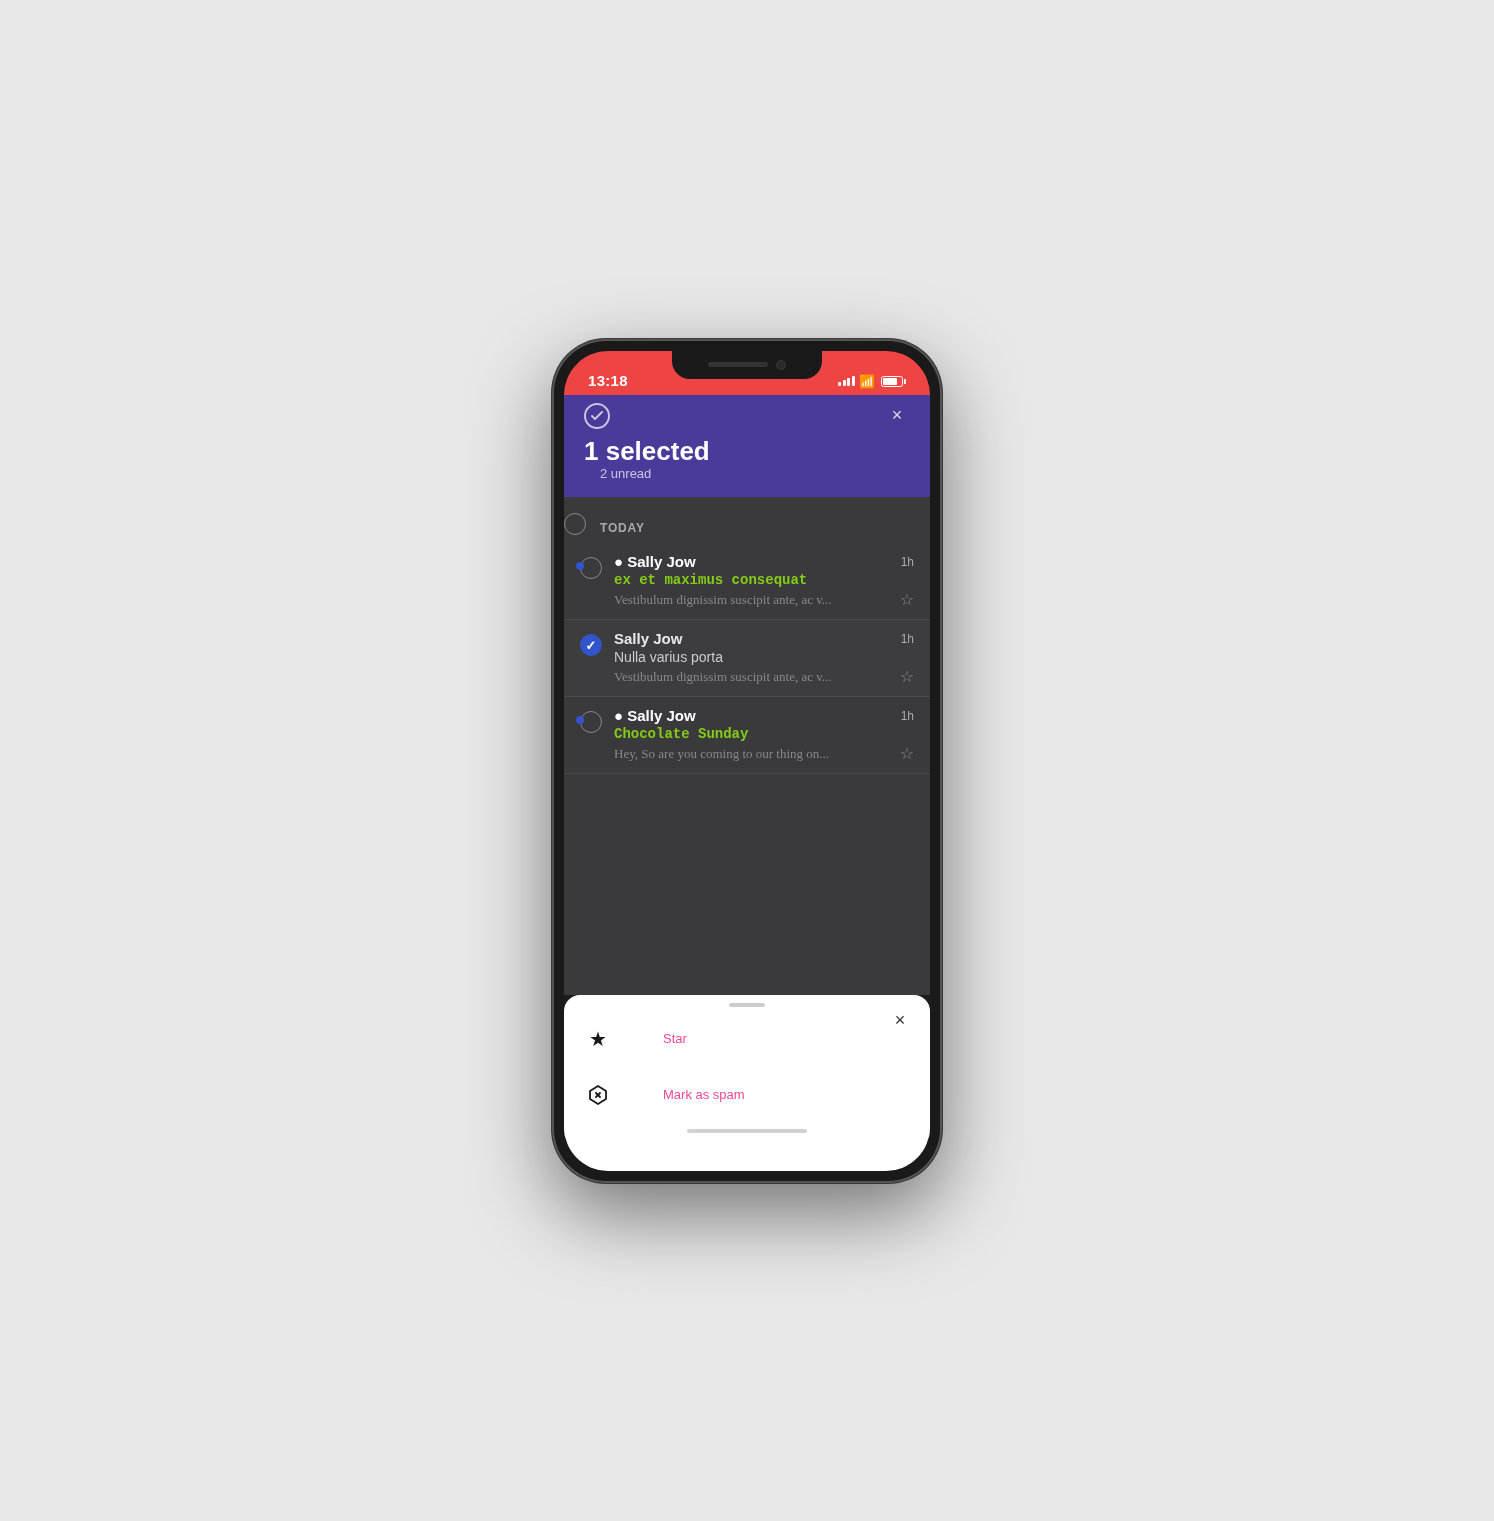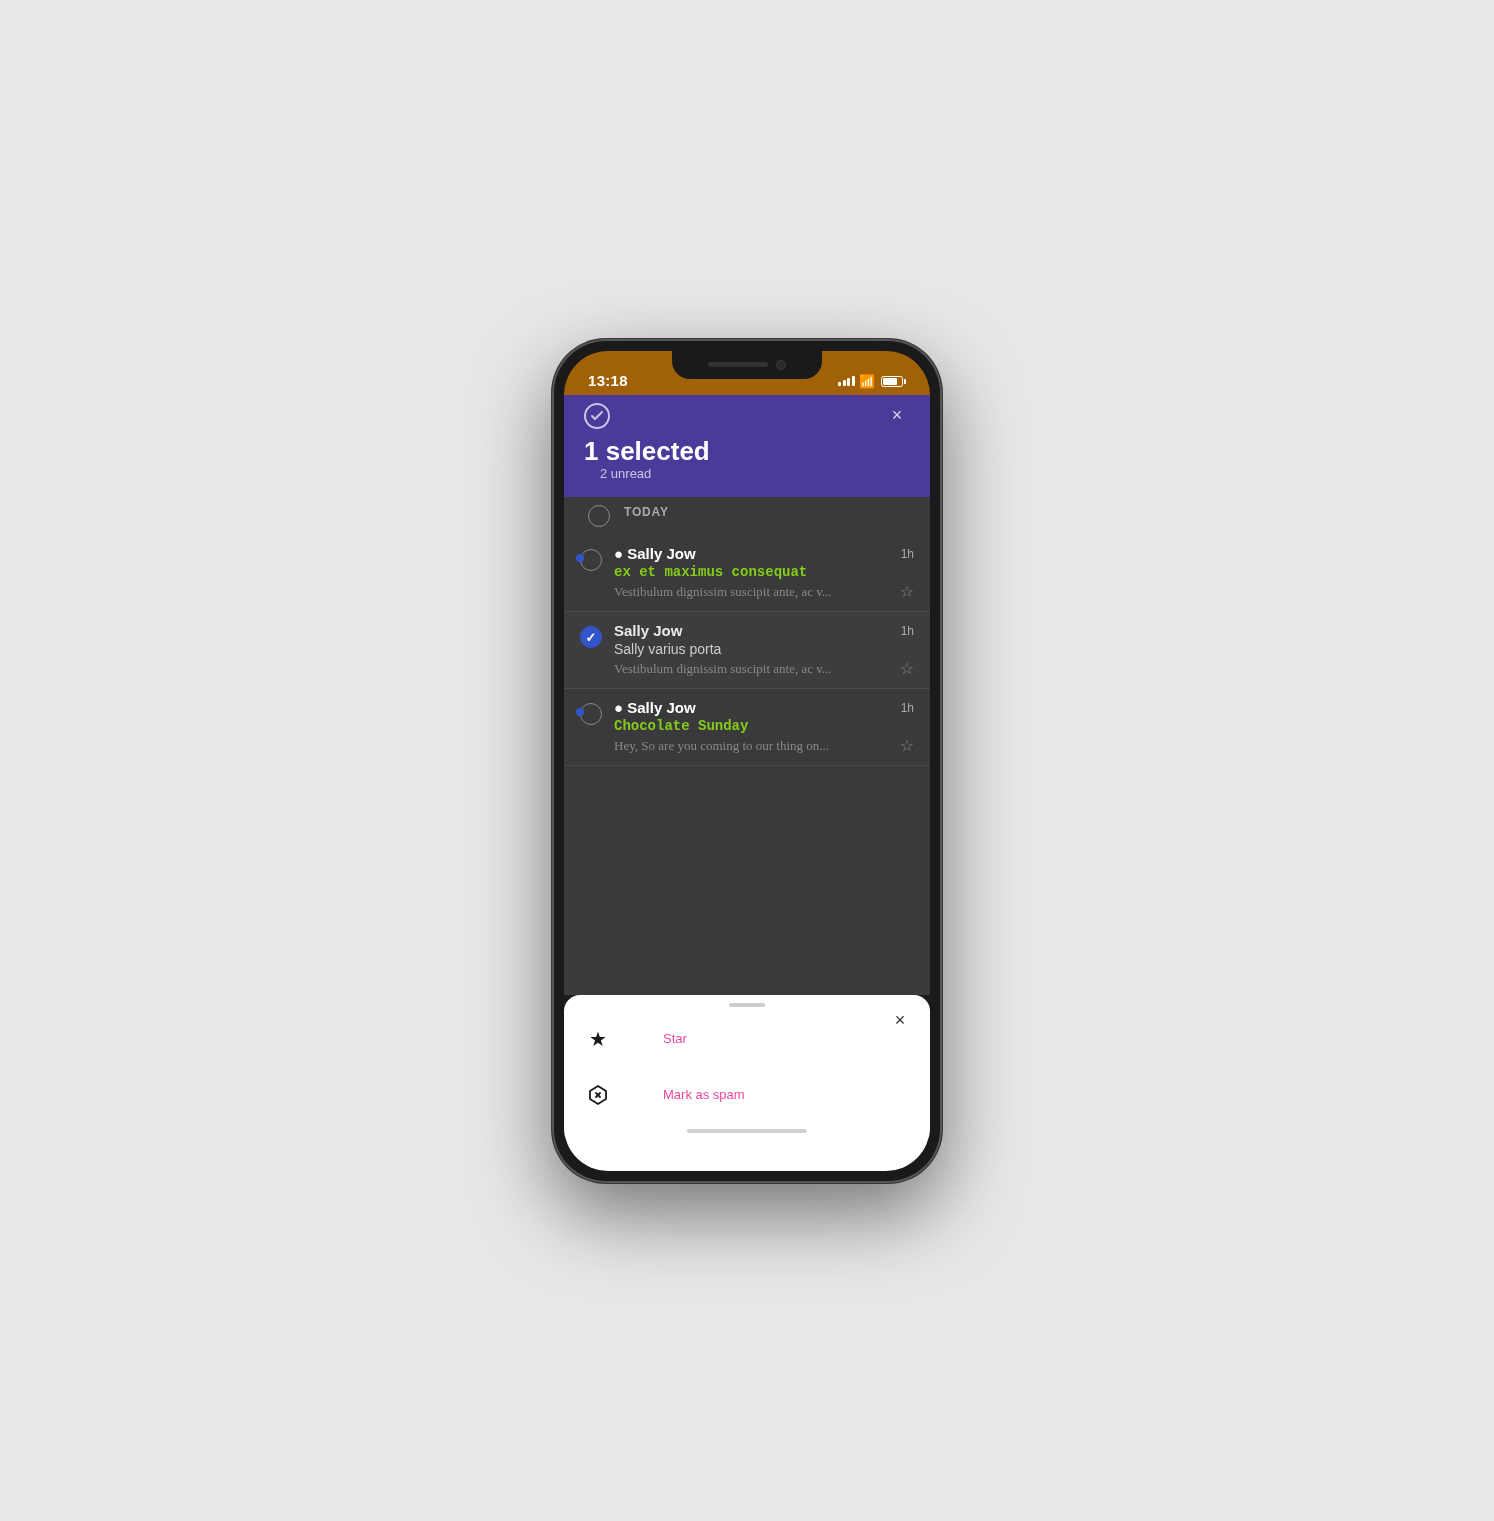--- a/index.html
+++ b/index.html
@@ -65,21 +65,21 @@
       width: 10px;
       height: 10px;
       background: #2a2a2a;
       border-radius: 50%;
       border: 1px solid #3a3a3a;
     }
 
     
     .status-bar {
       height: 44px;
-      background: #a16207;
+      background: #ef4444;
       display: flex;
       align-items: flex-end;
       justify-content: space-between;
       padding: 0 24px 6px;
       position: relative;
       z-index: 50;
       flex-shrink: 0;
     }
 
     .status-time {
@@ -196,23 +196,24 @@
 
     
     .email-list {
       flex: 1;
       background: #3a3a3c;
       overflow-y: auto;
     }
 
     .section-header {
       display: flex;
-      align-items: flex-start;
-      padding: 8px 24px;
+      align-items: flex-end;
+      padding: 8px 0;
       background: #3a3a3c;
+      margin-top: 8px;
     }
 
     .section-checkbox {
       width: 22px;
       height: 22px;
       border: 1.5px solid #888;
       border-radius: 50%;
       margin-right: 14px;
       flex-shrink: 0;
     }
@@ -485,21 +486,21 @@
         </div>
       </div>
 
       <div class="email-item selected">
         <div class="email-checkbox checked"></div>
         <div class="email-content">
           <div class="email-sender-row">
             <span class="email-sender">Sally Jow</span>
             <span class="email-time">1h</span>
           </div>
-          <div class="email-subject">Sally varius porta</div>
+          <div class="email-subject">Nulla varius porta</div>
           <div class="email-preview-row">
             <span class="email-preview">Vestibulum dignissim suscipit ante, ac v...</span>
             <span class="star-icon">☆</span>
           </div>
         </div>
       </div>
 
       <div class="email-item">
         <div class="email-checkbox">
           <div class="unread-dot"></div>

